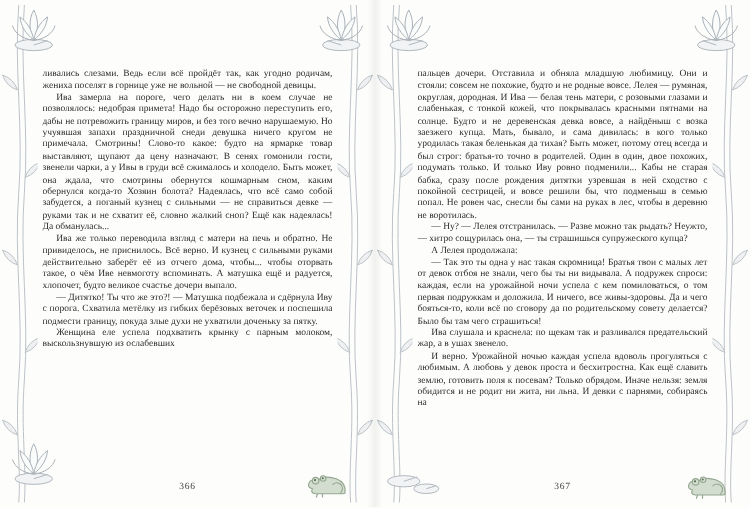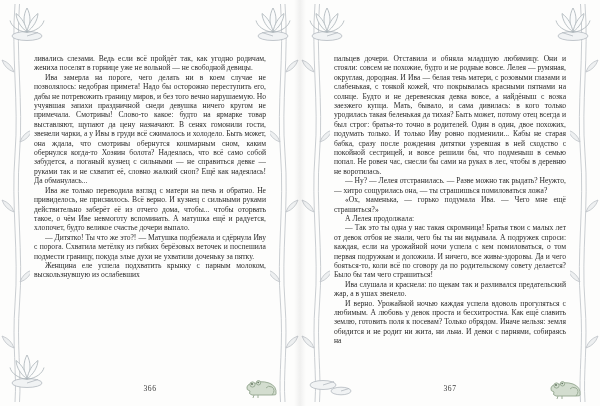--- a/index.html
+++ b/index.html
@@ -129,22 +129,21 @@
       </svg>
     <svg class="deco pads-bl" viewBox="0 0 48 22">
         <use href="#pads"></use>
       </svg>
     <svg class="deco frog frog-right-page" viewBox="0 0 40 26">
         <use href="#frog"></use>
       </svg>
 
     <div class="text-block">
         <p class="para noindent">пальцев дочери. Отставила и обняла младшую любимицу. Они и стояли: совсем не похожие, будто и не родные вовсе. Лелея — румяная, округлая, дородная. И Ива — белая тень матери, с розовыми глазами и слабенькая, с тонкой кожей, что покрывалась красными пятнами на солнце. Будто и не деревенская девка вовсе, а найдёныш с возка заезжего купца. Мать, бывало, и сама дивилась: в кого только уродилась такая беленькая да тихая? Быть может, потому отец всегда и был строг: братья-то точно в родителей. Один в один, двое похожих, подумать только. И только Иву ровно подменили... Кабы не старая бабка, сразу после рождения дитятки узревшая в ней сходство с покойной сестрицей, и вовсе решили бы, что подменыш в семью попал. Не ровен час, снесли бы сами на руках в лес, чтобы в деревню не воротилась.</p>
-        <p class="para">— Ну? — Лелея отстранилась. — Разве можно так рыдать? Неужто, — хитро сощурилась она, — ты страшишься помиловаться ложа?</p>
-        <p class="para">«Ох, маменька, — горько подумала Ива. — Чего мне ещё страшиться?»</p>
+        <p class="para">— Ну? — Лелея отстранилась. — Разве можно так рыдать? Неужто, — хитро сощурилась она, — ты страшишься супружеского купца?</p>
         <p class="para">А Лелея продолжала:</p>
         <p class="para">— Так это ты одна у нас такая скромница! Братья твои с малых лет от девок отбоя не знали, чего бы ты ни видывала. А подружек спроси: каждая, если на урожайной ночи успела с кем помиловаться, о том первая подружкам и доложила. И ничего, все живы-здоровы. Да и чего бояться-то, коли всё по сговору да по родительскому совету делается? Было бы там чего страшиться!</p>
         <p class="para">Ива слушала и краснела: по щекам так и разливался предательский жар, а в ушах звенело.</p>
         <p class="para">И верно. Урожайной ночью каждая успела вдоволь прогуляться с любимым. А любовь у девок проста и бесхитростна. Как ещё славить землю, готовить поля к посевам? Только обрядом. Иначе нельзя: земля обидится и не родит ни жита, ни льна. И девки с парнями, собираясь на</p>
       </div>
     <div class="page-number">367</div>
   </div>
 
   <div class="gutter"></div>
 </div>

